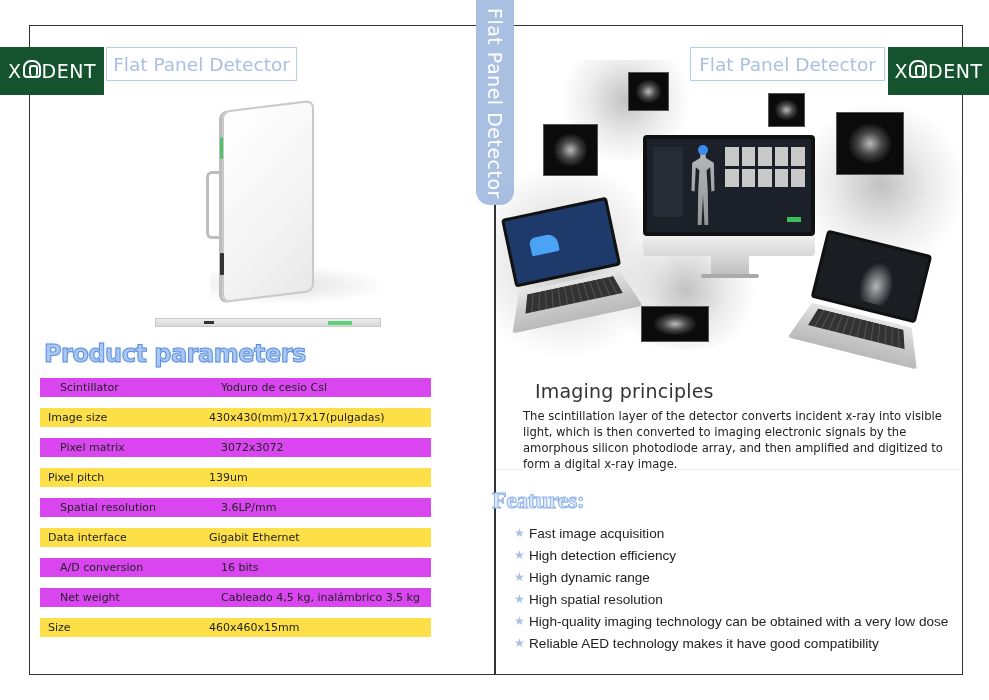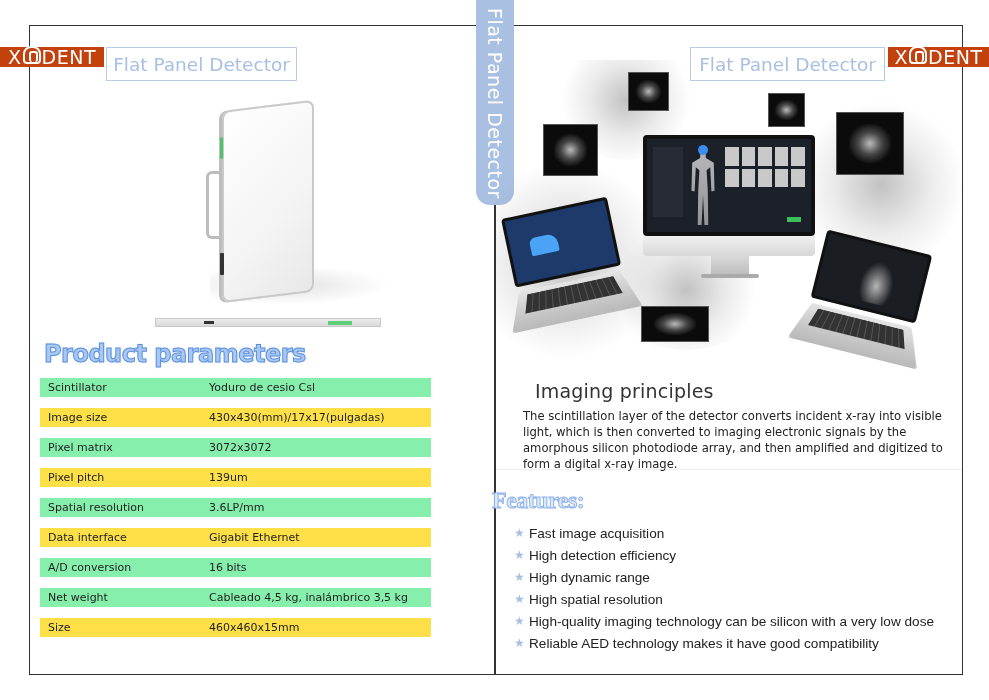--- a/index.html
+++ b/index.html
@@ -9,21 +9,21 @@
     .frame {
       position: absolute; left: 29px; top: 25px; width: 934px; height: 650px;
       border: 1.5px solid #333; background: #fff;
     }
     .divider {
       position: absolute; left: 494px; top: 25px; width: 1.5px; height: 650px; background: #333;
     }
 
     
     .brand-tag {
-      position: absolute; height: 20px; background: #c2410c; color: #fff;
+      position: absolute; height: 48px; background: #14532d; color: #fff;
       font-family: "DejaVu Sans", sans-serif; font-size: 19px; letter-spacing: 0.5px;
       display: flex; align-items: center; justify-content: center; font-weight: normal;
     }
     .brand-tag .tooth {
       display: inline-block; width: 18px; height: 18px; border: 2.5px solid #fff;
       border-radius: 8px 8px 4px 4px; margin: 0 1px; position: relative;
     }
     .brand-tag .tooth::after {
       content: ""; position: absolute; left: 4px; top: 3px; width: 5px; height: 9px;
       border: 2px solid #fff; border-radius: 3px; border-bottom: none;
@@ -87,21 +87,21 @@
       position: absolute; left: 44px; top: 340px; font-family: "DejaVu Sans", sans-serif;
       font-size: 24px; font-weight: bold; color: #a9c7f0;
       -webkit-text-stroke: 1px #5b8fdc; letter-spacing: -0.5px;
       text-shadow: 0 0 3px #cfe0fa;
     }
     .params-table { position: absolute; left: 40px; top: 378px; width: 391px; }
     .param-row {
       height: 19px; margin-bottom: 11px; display: flex; align-items: center;
       font-family: "DejaVu Sans", sans-serif; font-size: 11px; color: #222;
     }
-    .param-row.light { background: #86efac; }
+    .param-row.light { background: #d946ef; padding-left: 12px; }
     .param-row.dark { background: #fde047; }
     .param-row .label { width: 169px; padding-left: 8px; }
     .param-row .value { flex: 1; }
 
     
     .illus {
       position: absolute; left: 496px; top: 60px; width: 466px; height: 318px; overflow: hidden;
     }
     .speckle {
       position: absolute; border-radius: 50%;
@@ -336,19 +336,19 @@
   <li>
       <span class="star">★</span>
       <span>High dynamic range</span>
     </li>
   <li>
       <span class="star">★</span>
       <span>High spatial resolution</span>
     </li>
   <li>
       <span class="star">★</span>
-      <span>High-quality imaging technology can be silicon with a very low dose</span>
+      <span>High-quality imaging technology can be obtained with a very low dose</span>
     </li>
   <li>
       <span class="star">★</span>
       <span>Reliable AED technology makes it have good compatibility</span>
     </li>
 </ul>
 
 </body></html>

